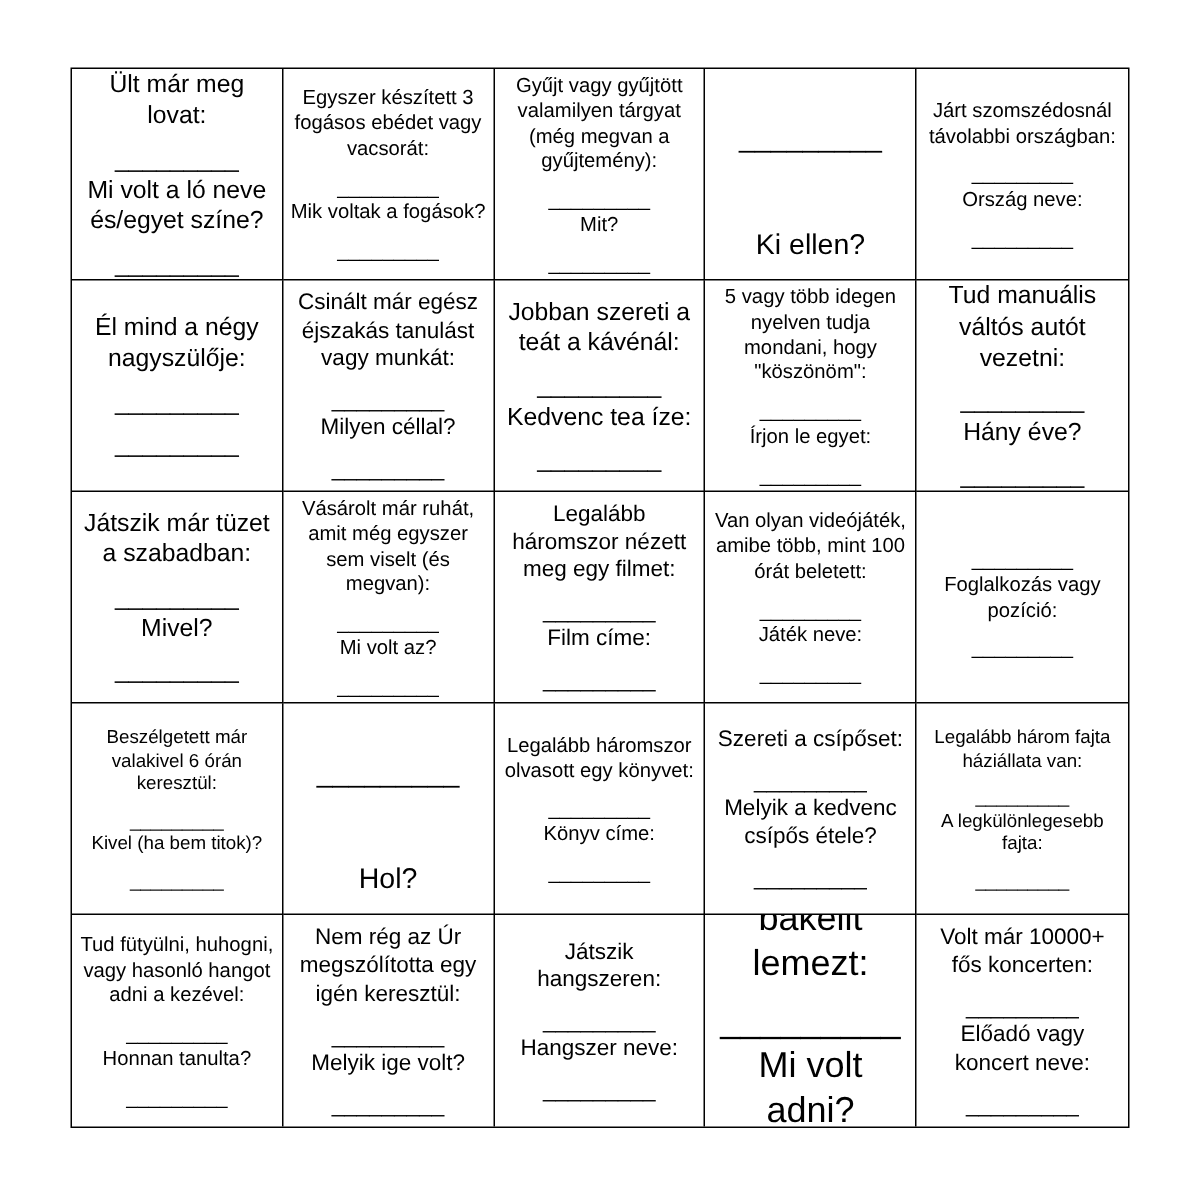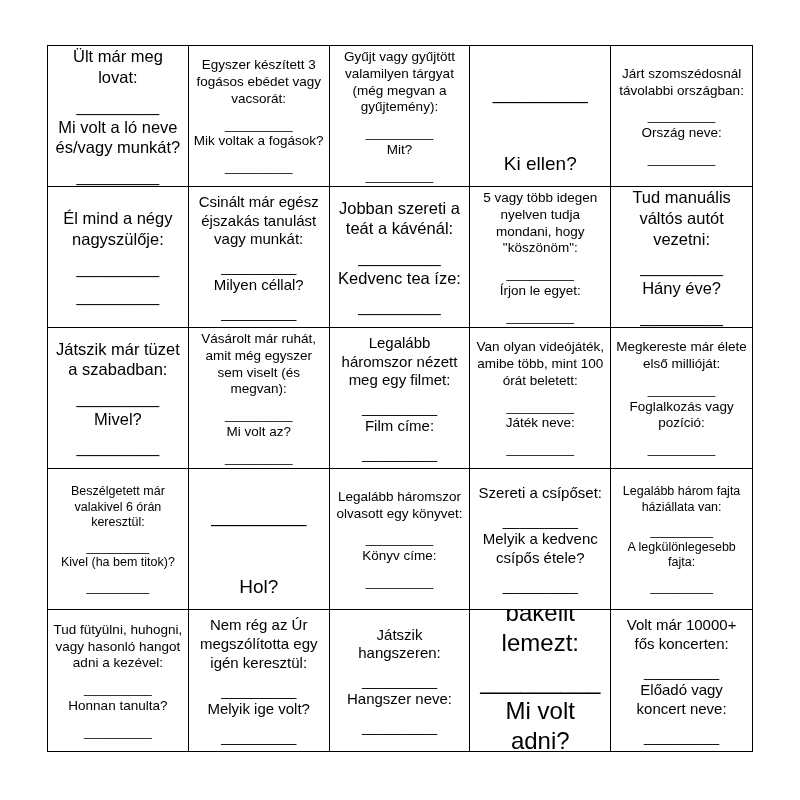--- a/index.html
+++ b/index.html
@@ -53,21 +53,21 @@
   .question { margin-top: 1px; }
 </style>
 </head>
 <body>
 
 <div class="card">
   <div class="grid" id="bingo-grid">
       <div class="cell size-lg">
         <div class="prompt">Ült már meg lovat:</div>
         <div class="blank">_________</div>
-        <div class="question">Mi volt a ló neve és/vagy munkát?</div>
+        <div class="question">Mi volt a ló neve és/egyet színe?</div>
         <div class="blank">_________</div>
       </div>
       <div class="cell size-sm">
         <div class="prompt">Egyszer készített 3 fogásos ebédet vagy vacsorát:</div>
         <div class="blank">_________</div>
         <div class="question">Mik voltak a fogások?</div>
         <div class="blank">_________</div>
       </div>
       <div class="cell size-sm">
         <div class="prompt">Gyűjt vagy gyűjtött valamilyen tárgyat (még megvan a gyűjtemény):</div>
@@ -134,21 +134,20 @@
         <div class="question">Film címe:</div>
         <div class="blank">_________</div>
       </div>
       <div class="cell size-sm">
         <div class="prompt">Van olyan videójáték, amibe több, mint 100 órát beletett:</div>
         <div class="blank">_________</div>
         <div class="question">Játék neve:</div>
         <div class="blank">_________</div>
       </div>
       <div class="cell size-sm">
-        <div class="prompt">Megkereste már élete első millióját:</div>
         <div class="blank">_________</div>
         <div class="question">Foglalkozás vagy pozíció:</div>
         <div class="blank">_________</div>
       </div>
       <div class="cell size-xs">
         <div class="prompt">Beszélgetett már valakivel 6 órán keresztül:</div>
         <div class="blank">_________</div>
         <div class="question">Kivel (ha bem titok)?</div>
         <div class="blank">_________</div>
       </div>

